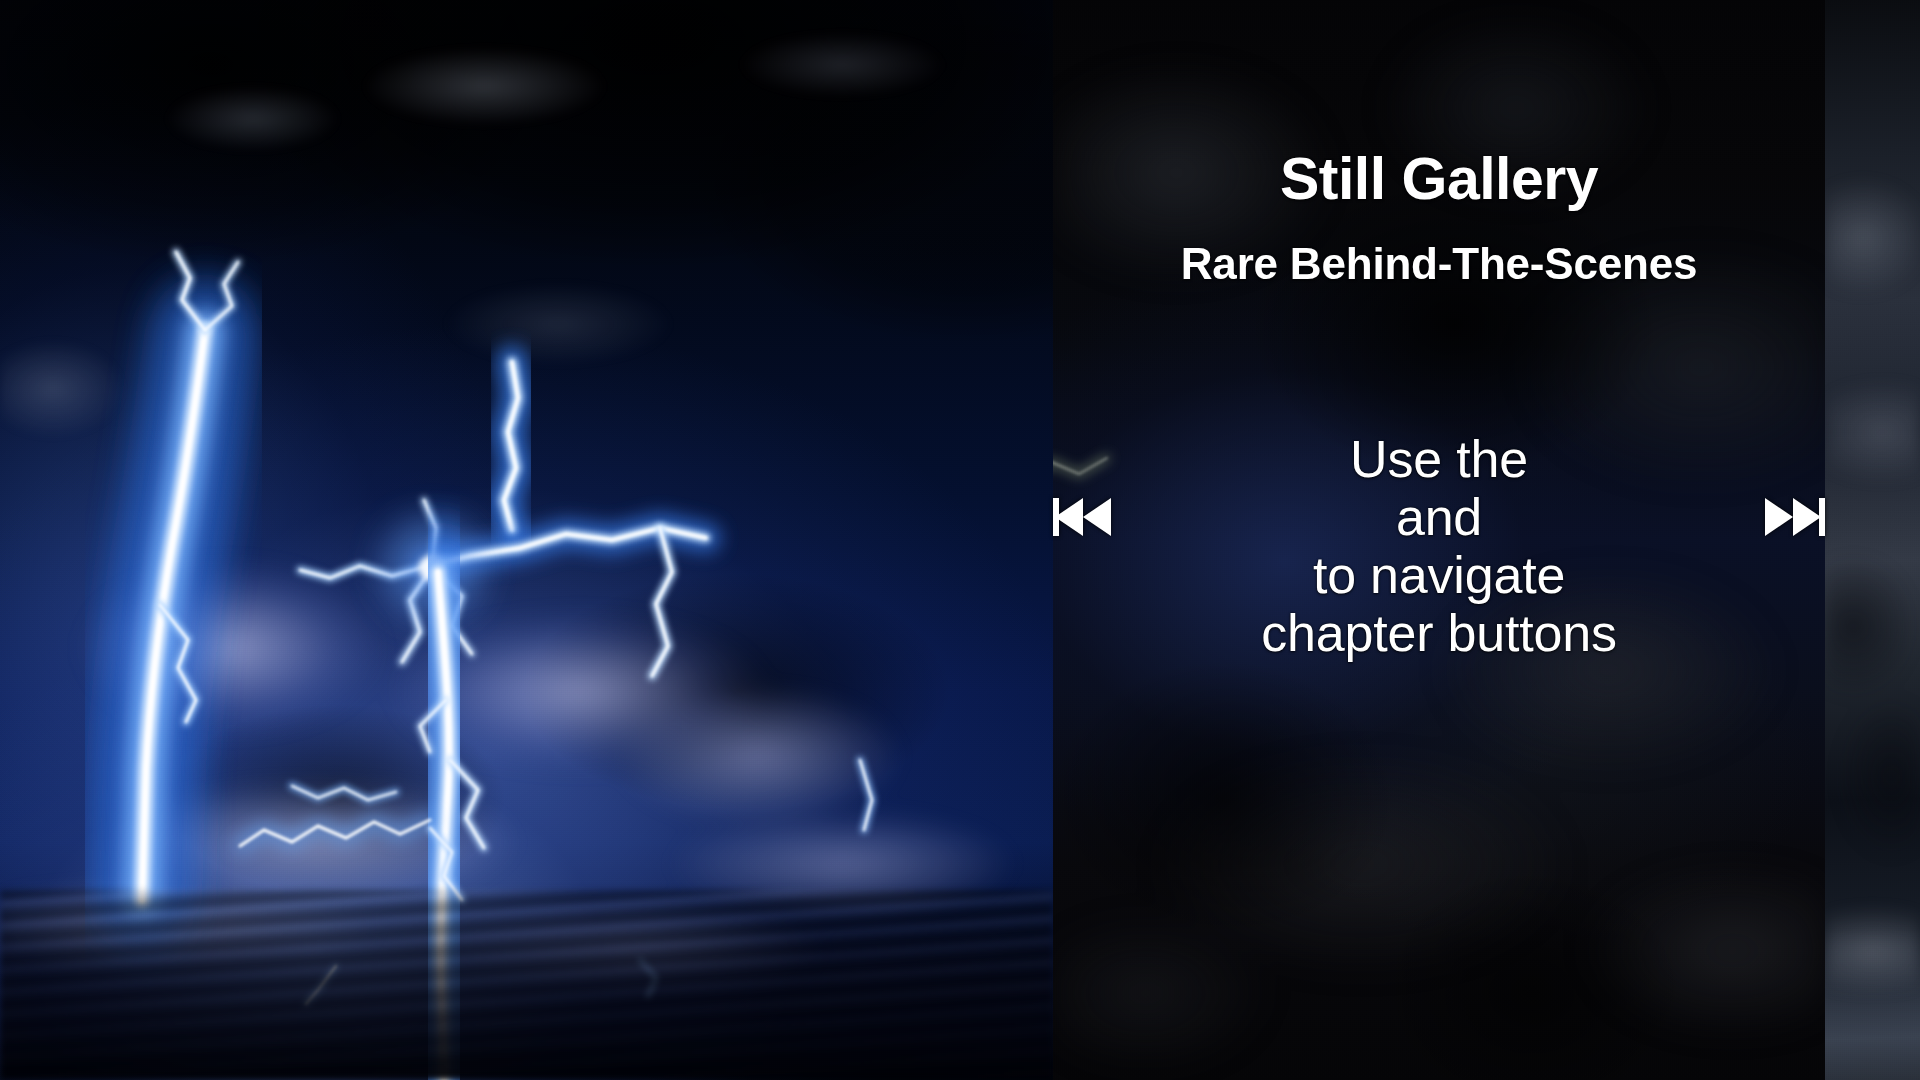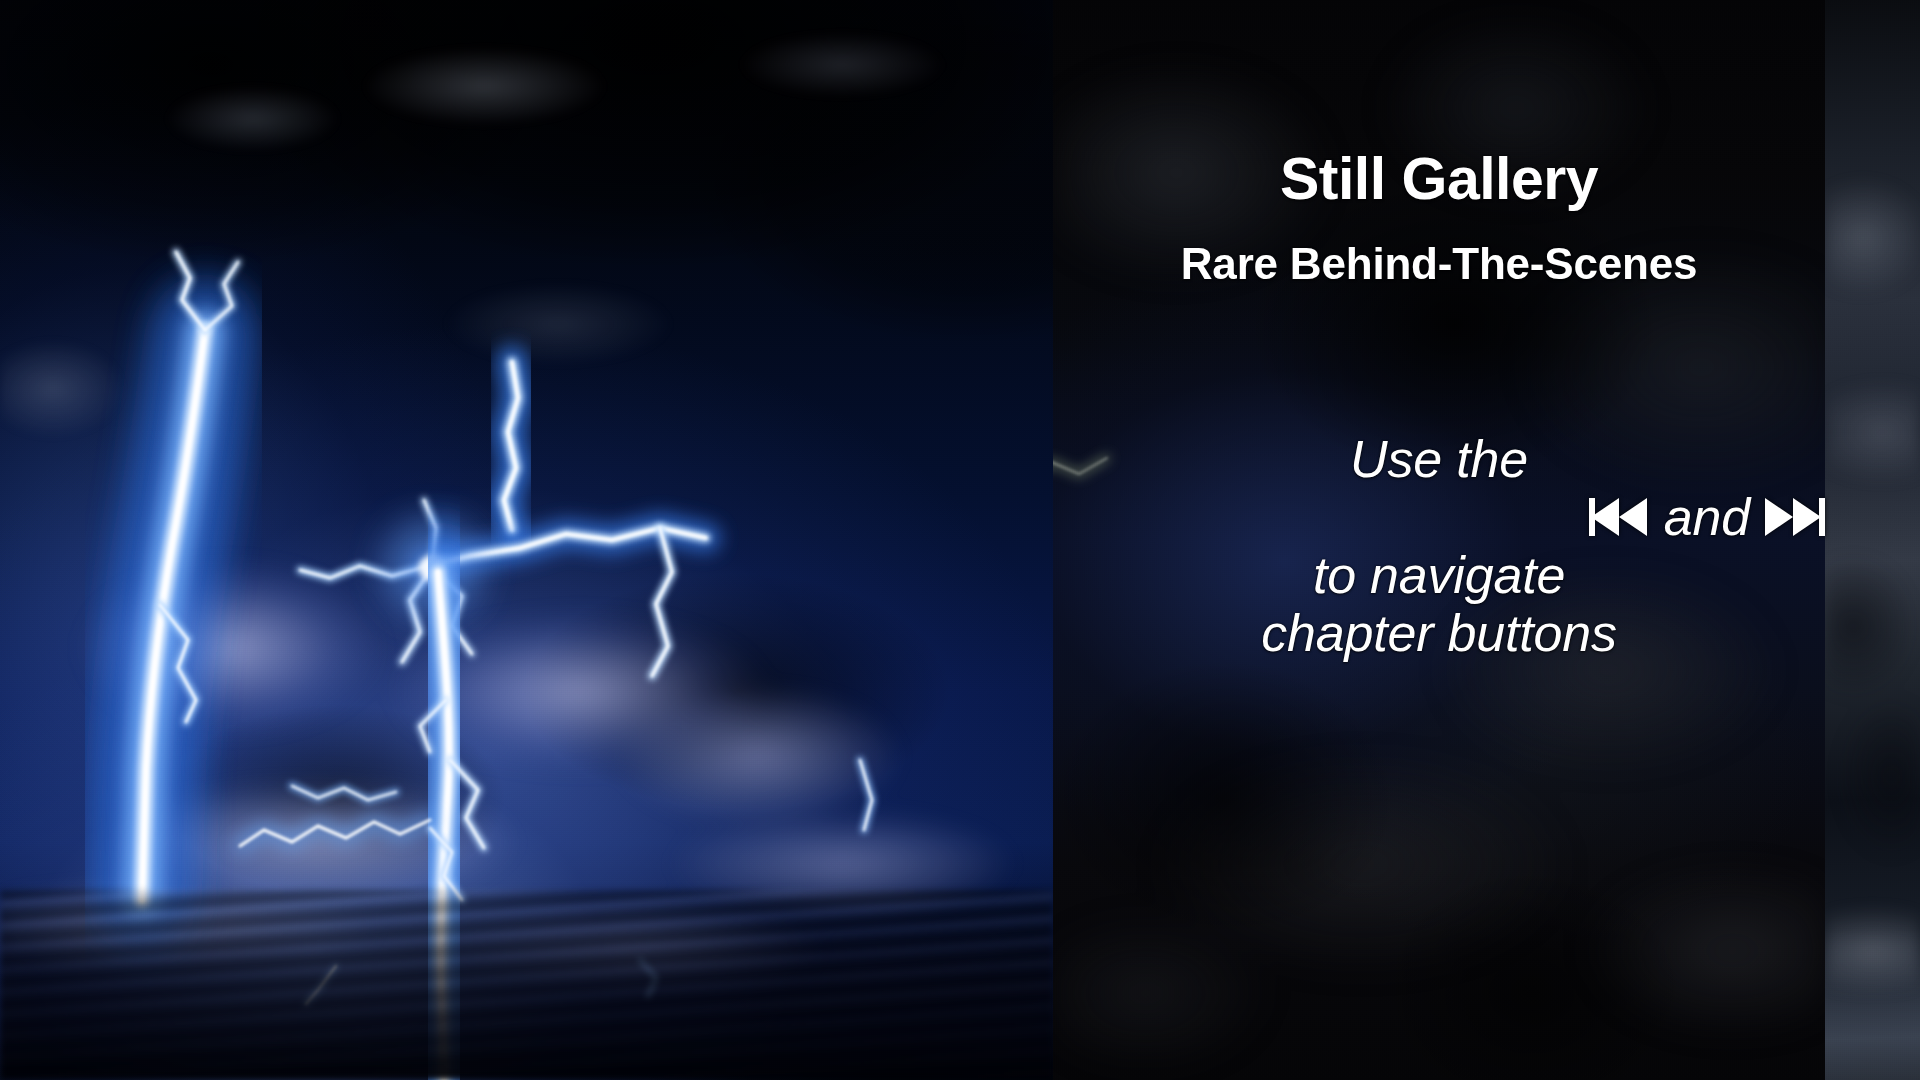--- a/index.html
+++ b/index.html
@@ -146,23 +146,22 @@
   }
   #title      { top:145px;  font-size:59px; font-weight:bold; letter-spacing:-.5px; }
   #subtitle   { top:218px;  font-size:44px; font-weight:bold; letter-spacing:-.2px;margin-top:21px; }
 
   #instructions { position:absolute; left:0; top:430px; width:100%; }
   .iline {
     text-align:center; color:#fff;
     font-size:52px; font-weight:400; line-height:58px;
     letter-spacing:-.2px; white-space:nowrap;
     text-shadow:0 0 2px rgba(0,0,0,.8), 0 1px 3px rgba(0,0,0,.65);
-    font-style:italic;
-  }
-  .glyph-line { display:flex; align-items:center; justify-content:flex-end; gap:13px; height:58px; }
+  }
+  .glyph-line { display:flex; align-items:center; justify-content:space-between; gap:5px; height:58px; }
   .nav-glyph { display:inline-block; line-height:0; filter:drop-shadow(0 0 2px rgba(0,0,0,.9)); }
   .nav-glyph svg { display:block; }
   .and-word { font-size:52px; line-height:58px; }
 </style>
 </head>
 <body>
 
 <div id="stage">
 
   <div class="panel" id="left-panel">

